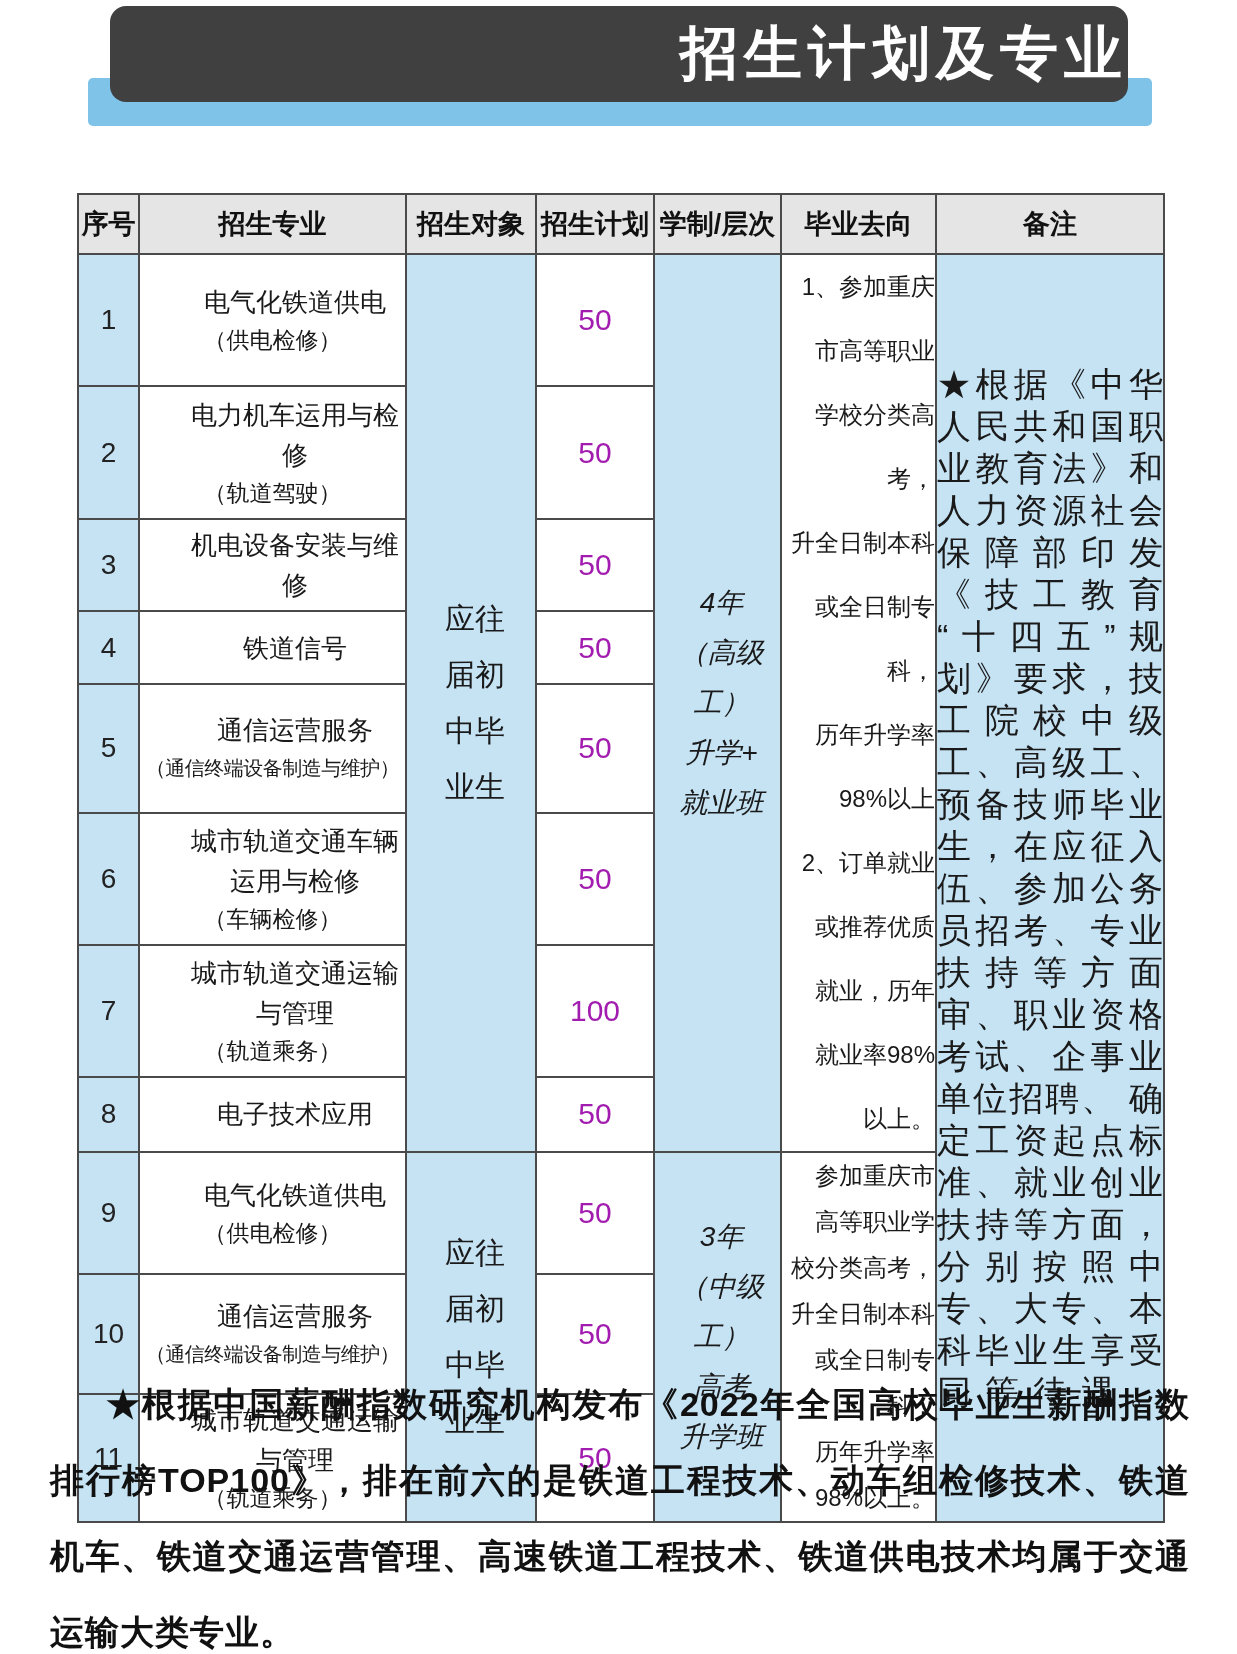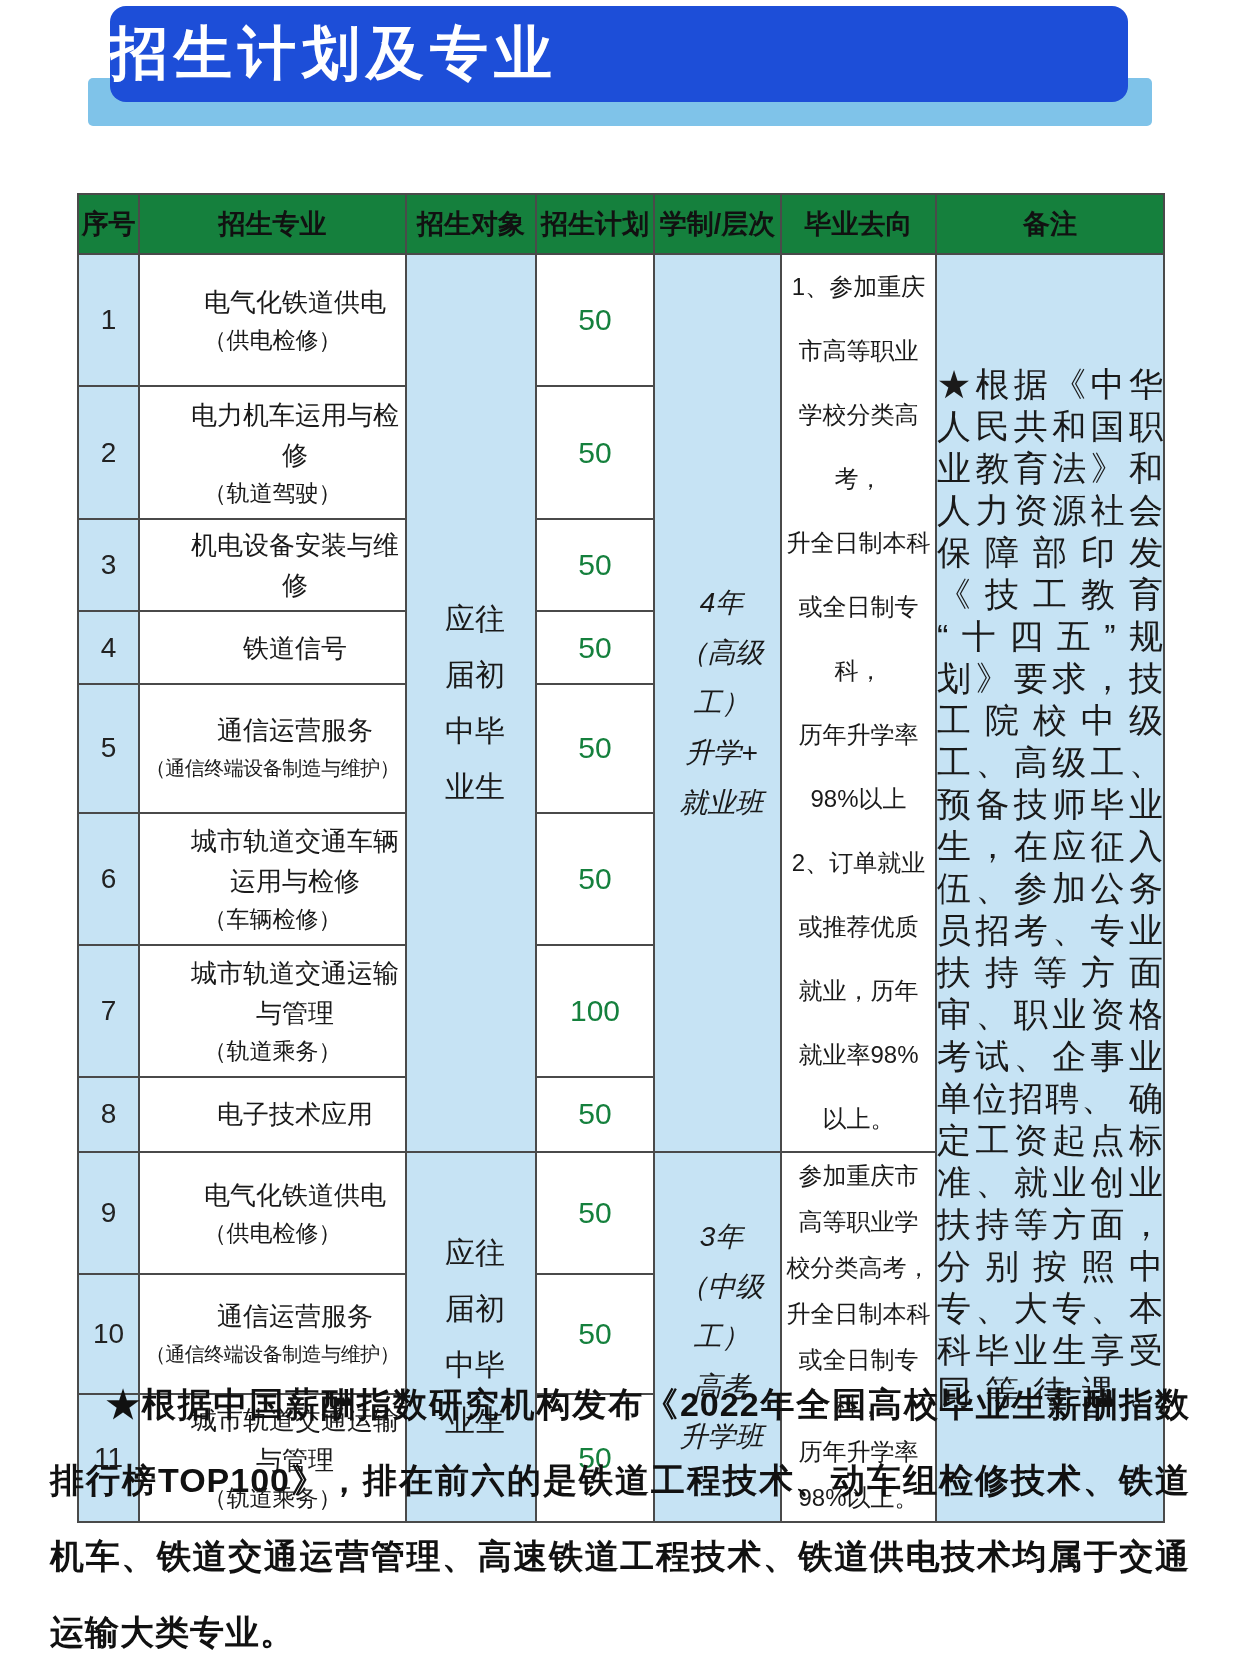--- a/index.html
+++ b/index.html
@@ -7,44 +7,44 @@
     position:relative;width:1237px;height:1654px;background:#ffffff;
     font-family:"Liberation Sans",sans-serif;color:#1a1a1a;overflow:hidden;
   }
   
   .title-band{
     position:absolute;left:88px;top:78px;width:1064px;height:48px;
     background:#7fc3e9;border-radius:5px;
   }
   .title-box{
     position:absolute;left:110px;top:6px;width:1018px;height:96px;
-    background:#1d4ed8;border-radius:16px;
-    display:flex;align-items:center;justify-content:flex-start;
+    background:#404040;border-radius:16px;
+    display:flex;align-items:center;justify-content:flex-end;
   }
   .title-box span{color:#ffffff;font-size:58px;font-weight:bold;letter-spacing:6px;}
   
   table.admission{
     position:absolute;left:77px;top:193px;width:1086px;
     border-collapse:collapse;table-layout:fixed;
   }
   .admission th,.admission td{
     border:2px solid #4a4a4a;text-align:center;vertical-align:middle;padding:0;
   }
-  .admission th{height:58px;font-size:27px;font-weight:bold;background:#15803d;color:#111;}
+  .admission th{height:58px;font-size:27px;font-weight:bold;background:#e5e5e5;color:#111;}
   .blue{background:#c6e3f4;}
   .white{background:#ffffff;}
   .no{font-size:28px;color:#222;}
   .major .mj{font-size:26px;line-height:40px;margin-left:45px;}
   .major .sub{font-size:23px;line-height:36px;}
   .major .sub.long{font-size:20px;letter-spacing:-0.5px;}
-  .plan{font-size:30px;color:#15803d;}
+  .plan{font-size:30px;color:#a21caf;}
   .vtext div{font-size:30px;line-height:56px;margin-left:8px;}
   .duration div{font-size:28px;line-height:50px;font-style:italic;}
   .dest{text-align:left;padding-left:12px;padding-right:4px;}
-  .dest div{font-size:24px;line-height:64px;text-align:center;}
+  .dest div{font-size:24px;line-height:64px;text-align:right;}
   .dest.g2 div{line-height:46px;}
   .remark{padding:6px 14px;}
   .remark div{font-size:34px;line-height:42px;text-align:justify;text-align-last:justify;}
   tr.h118{height:118px;} tr.h119{height:119px;} tr.h66{height:66px;}
   tr.h65{height:65px;}  tr.h115{height:115px;} tr.h110{height:110px;}
   tr.h114{height:114px;} tr.h67{height:67px;}  tr.h113{height:113px;}
   tr.h111{height:111px;} tr.h112{height:112px;}
   
   .footer-note{
     position:absolute;left:50px;top:1366px;width:1140px;margin:0;

